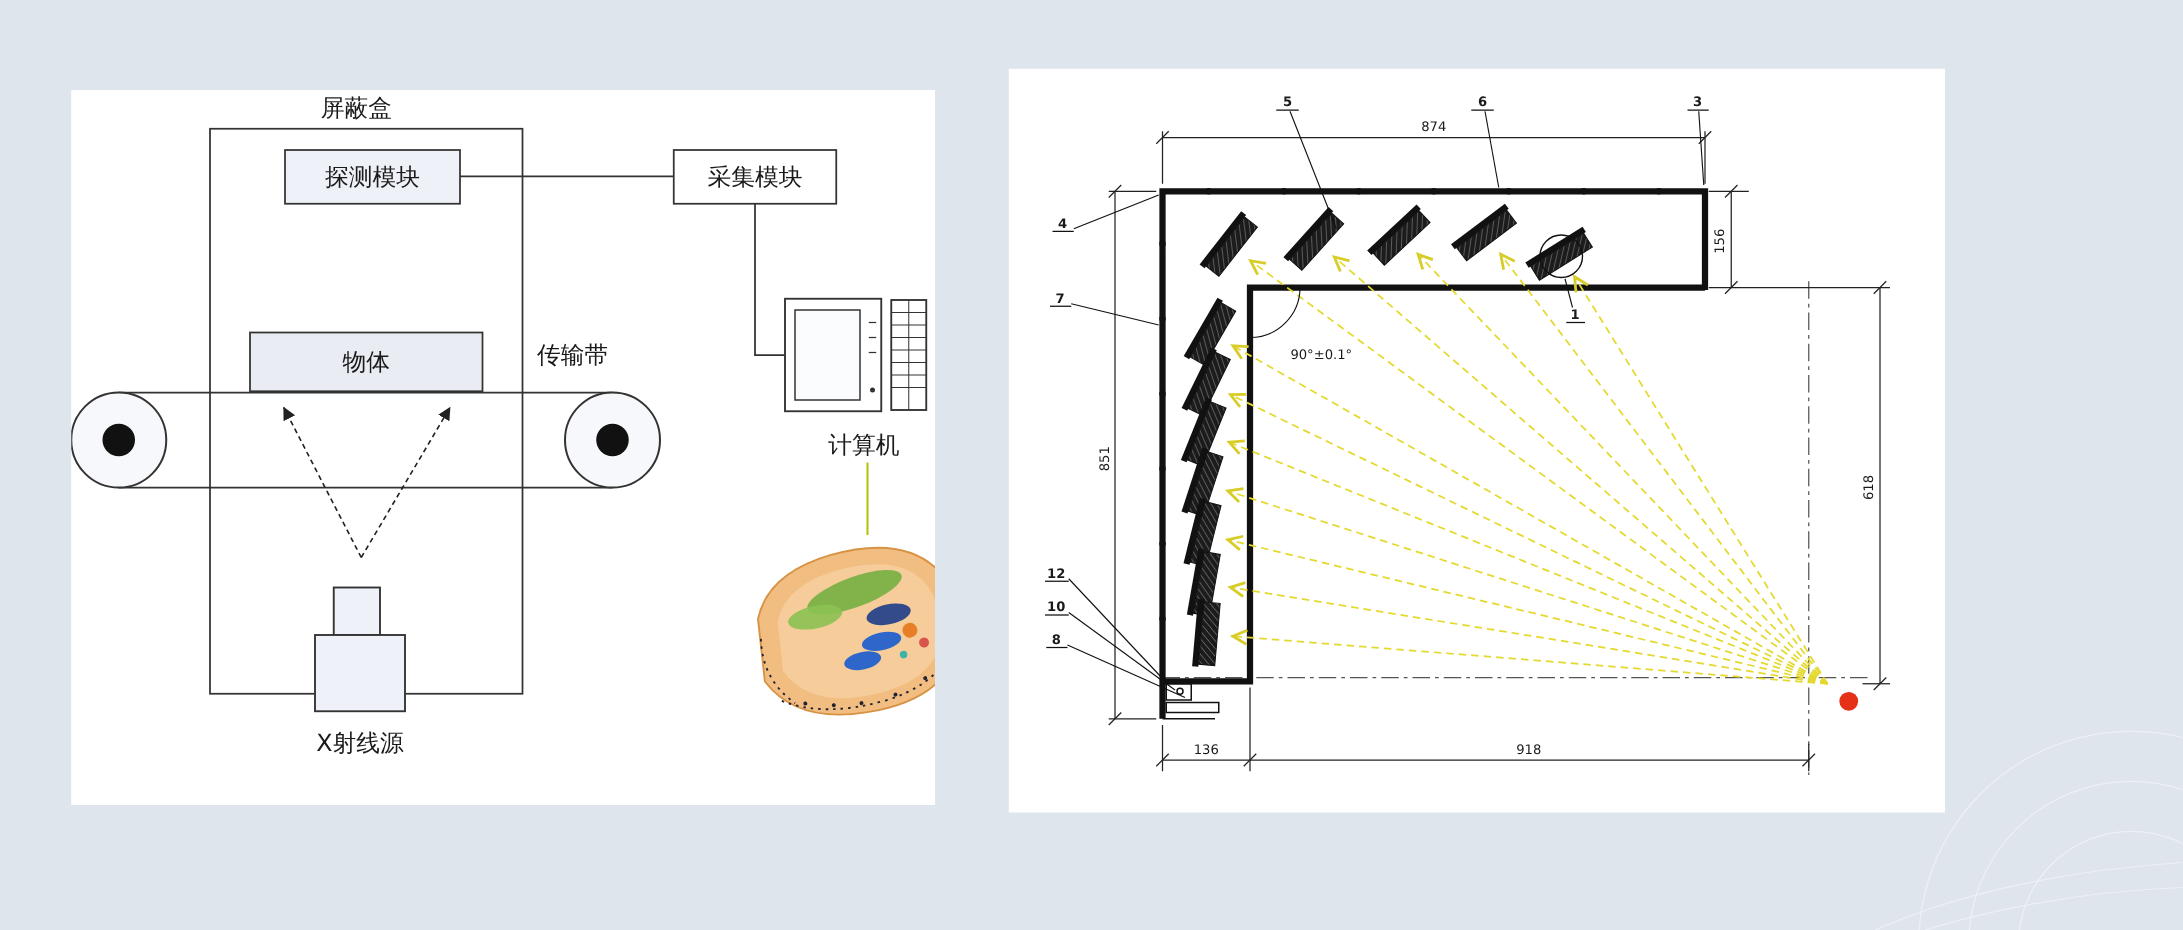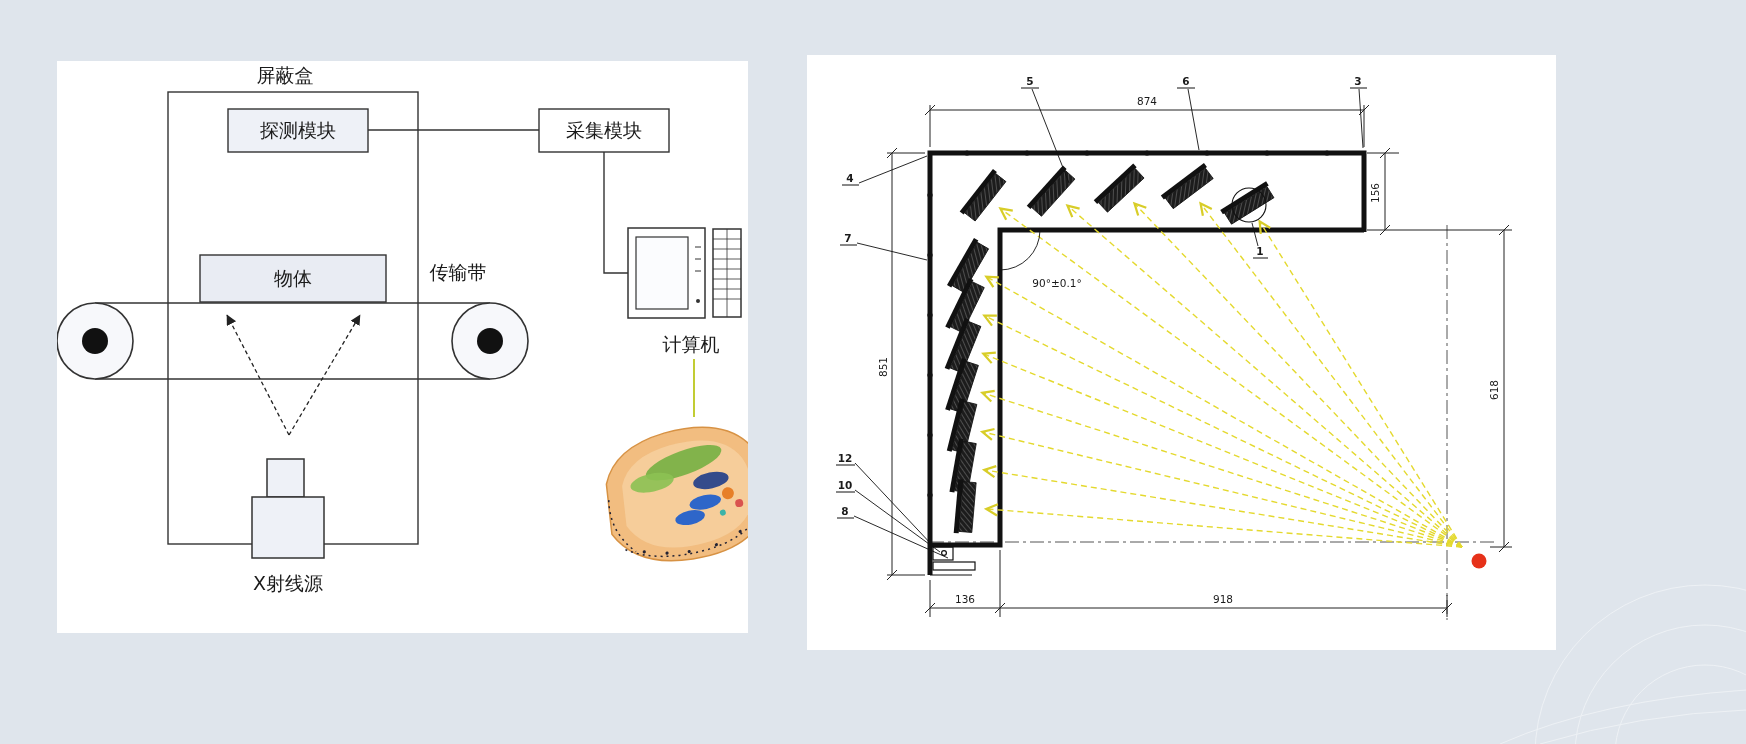--- a/index.html
+++ b/index.html
@@ -5,21 +5,21 @@
   html,body{margin:0;padding:0;}
   body{
     width:1746px;height:744px;
     background:linear-gradient(135deg,#e6ebf1 0%,#dde3ec 55%,#d7deе8 100%);
     background-color:#dfe5ec;
     font-family:"DejaVu Sans","Liberation Sans",sans-serif;
     position:relative;overflow:hidden;
   }
   .stage{position:relative;width:1746px;height:744px;}
   .panel{position:absolute;background:#ffffff;}
-  .panel-left{left:57px;top:61px;width:691px;height:572px;}
+  .panel-left{left:57px;top:72px;width:691px;height:572px;}
   .panel-right{left:807px;top:55px;width:749px;height:595px;}
   svg{display:block;}
   text{font-family:"DejaVu Sans","Liberation Sans",sans-serif;fill:#1a1a1a;}
   .cn{font-size:19px;}
   .dim{font-size:10.5px;}
   .callout{font-size:10.5px;font-weight:bold;}
   .bgdeco{position:absolute;left:0;top:0;pointer-events:none;}
 </style>
 </head>
 <body>

